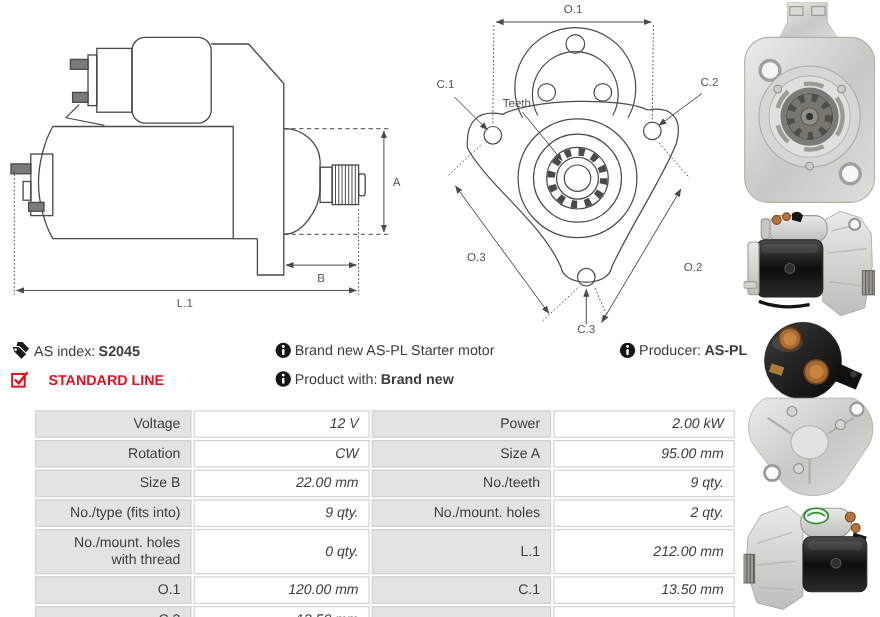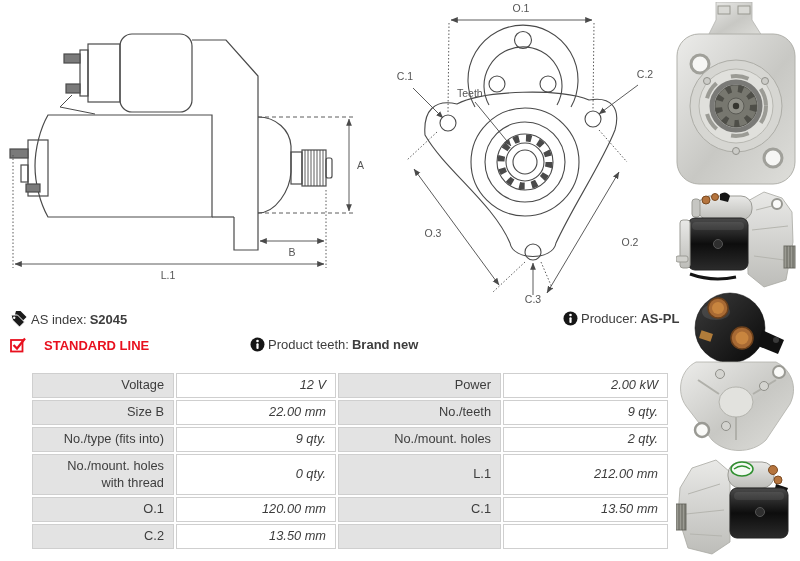--- a/index.html
+++ b/index.html
@@ -280,28 +280,36 @@
   </div>
 
   <div class="info-item ii-line">
     <svg width="16" height="16" viewBox="0 0 16 16" style="overflow:visible">
       <rect x="1" y="3" width="11.5" height="11.5" fill="none" stroke="#e8101e" stroke-width="1.8"></rect>
       <path d="M3.5,8 L7,11.5 L15,1.5" fill="none" stroke="#e8101e" stroke-width="2.2"></path>
     </svg>
     <span class="red">STANDARD LINE</span>
   </div>
 
+  <div class="info-item ii-brand">
+    <svg width="15" height="15" viewBox="0 0 15 15">
+      <circle cx="7.5" cy="7.5" r="7" fill="#161616"></circle>
+      <circle cx="7.5" cy="4" r="1.3" fill="#fff"></circle>
+      <rect x="6.4" y="6.3" width="2.2" height="5.6" rx="1" fill="#fff"></rect>
+    </svg>
+    <span>Brand new AS-PL Starter motor</span>
+  </div>
 
   <div class="info-item ii-ptype">
     <svg width="15" height="15" viewBox="0 0 15 15">
       <circle cx="7.5" cy="7.5" r="7" fill="#161616"></circle>
       <circle cx="7.5" cy="4" r="1.3" fill="#fff"></circle>
       <rect x="6.4" y="6.3" width="2.2" height="5.6" rx="1" fill="#fff"></rect>
     </svg>
-    <span>Product teeth:</span>
+    <span>Product with:</span>
     <span class="b">Brand new</span>
   </div>
 
   <div class="info-item ii-producer">
     <svg width="15" height="15" viewBox="0 0 15 15">
       <circle cx="7.5" cy="7.5" r="7" fill="#161616"></circle>
       <circle cx="7.5" cy="4" r="1.3" fill="#fff"></circle>
       <rect x="6.4" y="6.3" width="2.2" height="5.6" rx="1" fill="#fff"></rect>
     </svg>
     <span>Producer:</span>
@@ -317,20 +325,26 @@
         <col style="width:165px">
     </colgroup>
     <tbody>
       <tr>
         <td class="lbl">Voltage</td>
         <td class="val">12 V</td>
         <td class="lbl">Power</td>
         <td class="val">2.00 kW</td>
       </tr>
       <tr>
+        <td class="lbl">Rotation</td>
+        <td class="val">CW</td>
+        <td class="lbl">Size A</td>
+        <td class="val">95.00 mm</td>
+      </tr>
+      <tr>
         <td class="lbl">Size B</td>
         <td class="val">22.00 mm</td>
         <td class="lbl">No./teeth</td>
         <td class="val">9 qty.</td>
       </tr>
       <tr>
         <td class="lbl">No./type (fits into)</td>
         <td class="val">9 qty.</td>
         <td class="lbl">No./mount. holes</td>
         <td class="val">2 qty.</td>

